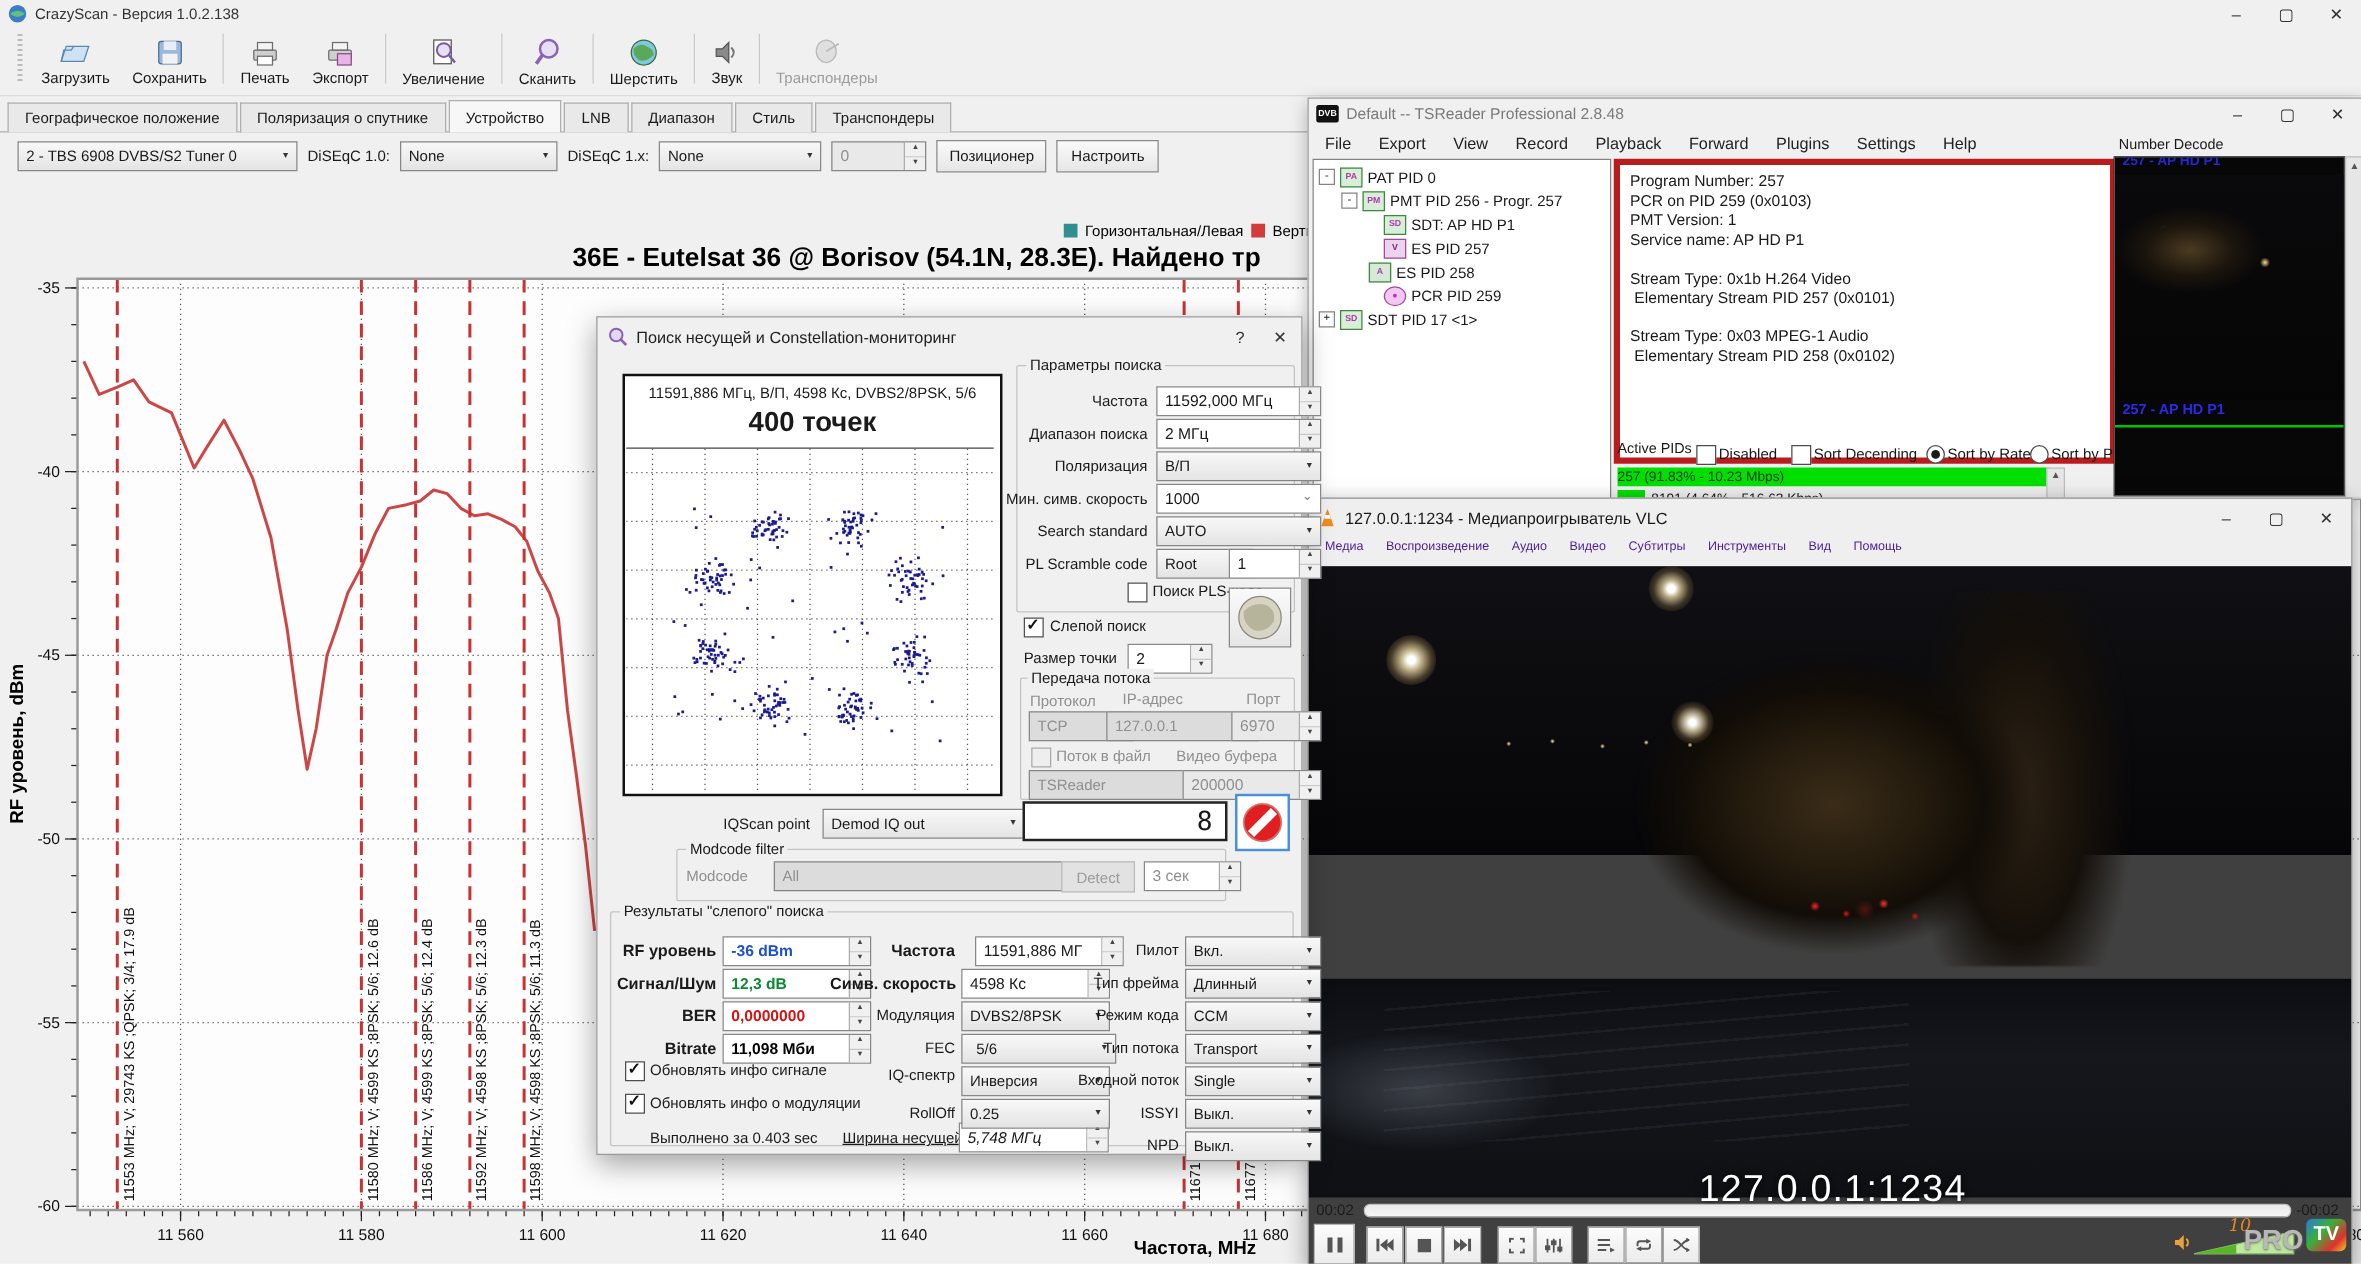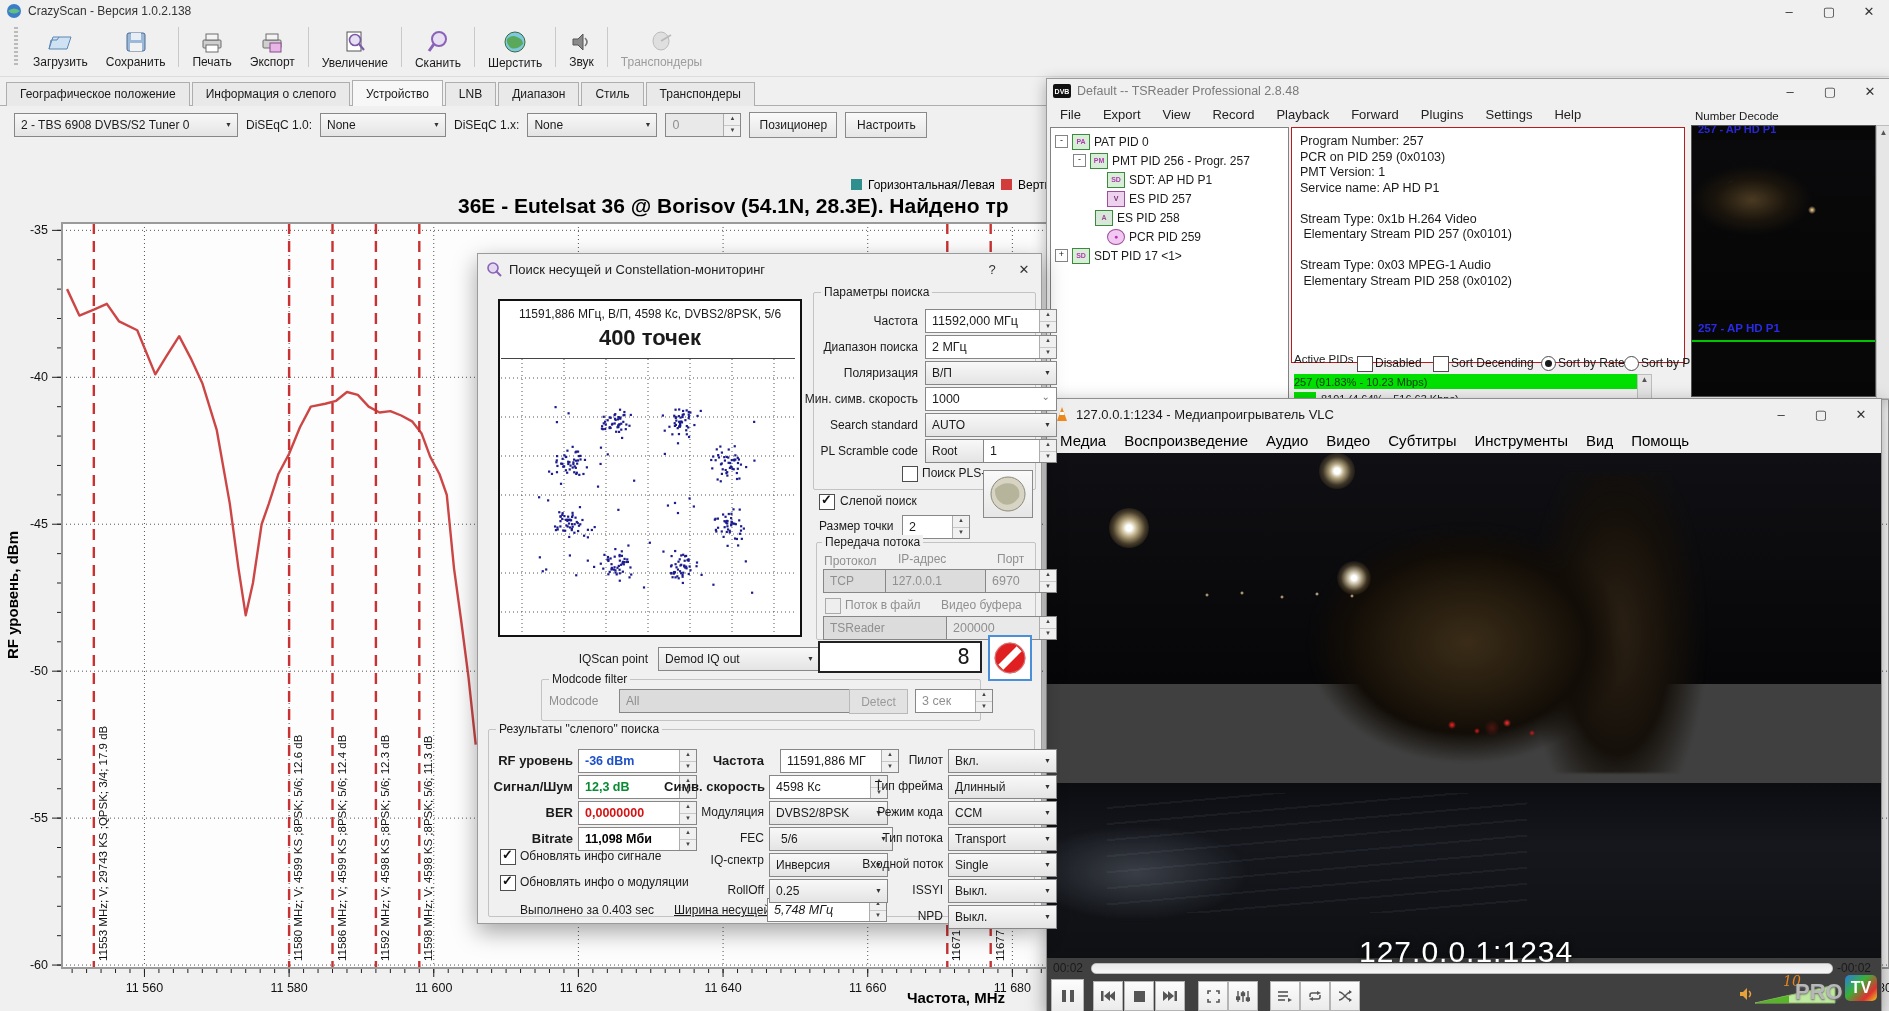--- a/index.html
+++ b/index.html
@@ -61,30 +61,30 @@
        box-shadow:0 4px 14px rgba(0,0,0,.3);z-index:5;overflow:hidden}
   #tsr .titlebar{position:absolute;left:0;top:0;width:100%;height:24px;display:flex;align-items:center;font-size:12.5px;color:#7a7a7a}
   #tsr-menu{position:absolute;left:2px;top:25px;display:flex;font-size:13px;color:#222}
   #tsr-menu span{padding:3px 11px}
   #tsr-tree{position:absolute;left:3px;top:48px;width:237px;height:268px;background:#fff;border:1px solid #828282;
             font-size:12px;padding-top:4px;overflow:hidden}
   .trow{display:flex;align-items:center;height:19px;gap:4px}
   .exp{width:11px;height:11px;border:1px solid #848484;background:#fff;font-size:9px;line-height:9px;text-align:center;flex:none}
   .ticon{width:16px;height:14px;border:1px solid #3c8a3c;background:#d8eed8;color:#b03ab0;font-size:7px;font-weight:bold;
          display:inline-flex;align-items:center;justify-content:center;flex:none}
-  #tsr-info{position:absolute;left:244px;top:48px;width:376px;height:222px;background:#fff;border:1px solid #b91c1c;
+  #tsr-info{position:absolute;left:244px;top:48px;width:376px;height:222px;background:#fff;border:5px solid #b91c1c;
             font-size:12.5px;line-height:15.5px;padding:6px 8px;white-space:pre-wrap}
   .tsr-bar{background:#00e000;font-size:11px;color:#073a07;display:flex;align-items:center;padding-right:6px}
   #vdec-panel{position:absolute;left:644px;top:46px;width:183px;height:270px;background:#070707;border:1px solid #555;overflow:hidden}
   .vscroll{position:absolute;width:13px;background:#e6e6e6;border:1px solid #bdbdbd;font-size:8px;color:#555;text-align:center}
   
   #vlc{left:1046px;top:398px;width:834px;height:613px;background:#efefef;border:1px solid #8f8f8f;
        box-shadow:0 6px 18px rgba(0,0,0,.4);z-index:6}
   #vlc .titlebar{position:absolute;left:0;top:0;width:100%;height:30px;display:flex;align-items:center;font-size:13px}
-  #vlc-menu{position:absolute;left:4px;top:30px;display:flex;font-size:15px;color:#000000}
+  #vlc-menu{position:absolute;left:4px;top:30px;display:flex;font-size:10px;color:#4c1d95}
   #vlc-menu span{padding:3px 9px}
   #vlc-video{position:absolute;left:0;top:54px;width:834px;height:578px;background:#404040;overflow:hidden}
   .vbtn{position:absolute;width:28px;height:28px;border:1px solid #b4b4b4;background:linear-gradient(#fcfcfc,#ebebeb);
         display:flex;align-items:center;justify-content:center}
   .glow{position:absolute;border-radius:50%;}
 </style>
 </head>
 <body>
 
 <svg id="chart-svg" class="abs" width="1889" height="1011" style="left:0;top:0;z-index:1">
@@ -418,21 +418,21 @@
     <svg width="24" height="22" opacity="0.45">
         <ellipse cx="11" cy="10" rx="8" ry="9" fill="#cccccc" stroke="#777"></ellipse>
         <line x1="11" y1="10" x2="21" y2="4" stroke="#777" stroke-width="1.6"></line>
       </svg>
     <span>Транспондеры</span>
   </div>
 </div>
 
 <div id="cs-tabs" class="abs" style="z-index:3">
   <div class="tab">Географическое положение</div>
-  <div class="tab">Информация о слепого</div>
+  <div class="tab">Поляризация о спутнике</div>
   <div class="tab active">Устройство</div>
   <div class="tab">LNB</div>
   <div class="tab">Диапазон</div>
   <div class="tab">Стиль</div>
   <div class="tab">Транспондеры</div>
 </div>
 <div id="cs-tabline" class="abs" style="z-index:2"></div>
 
 <div id="cs-devrow" class="abs" style="z-index:2">
   <div class="combo" style="width:198px">

